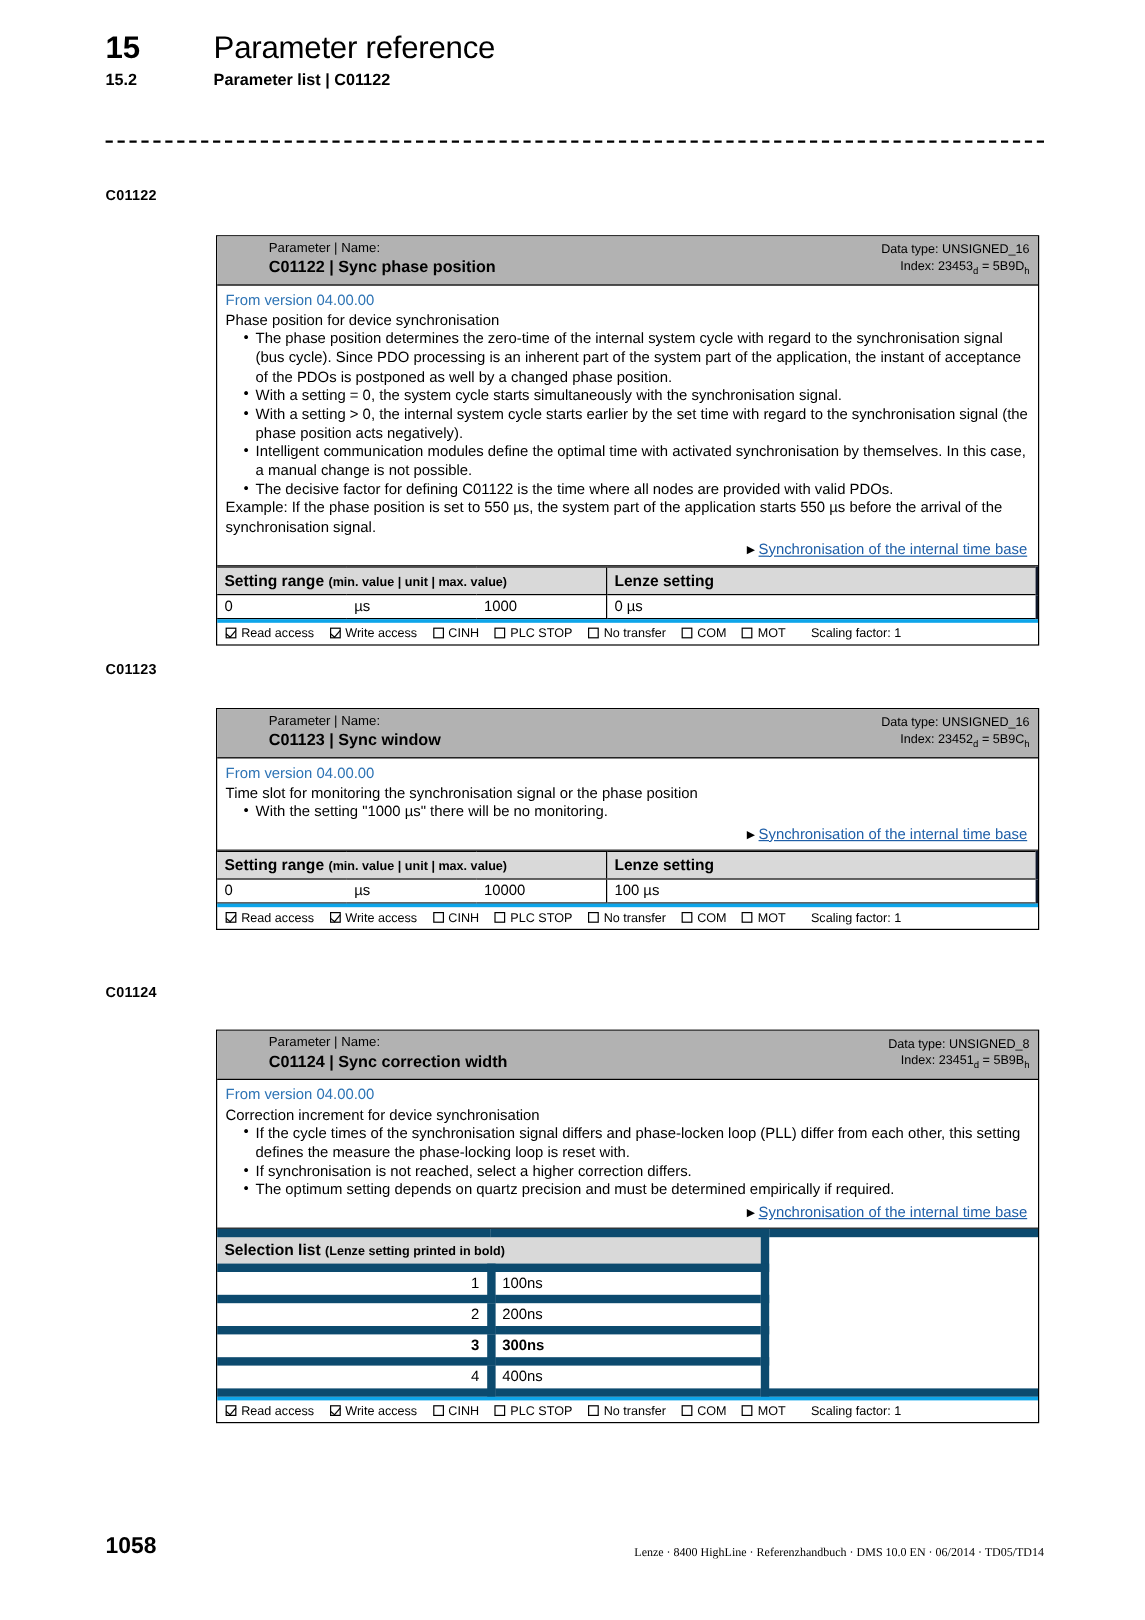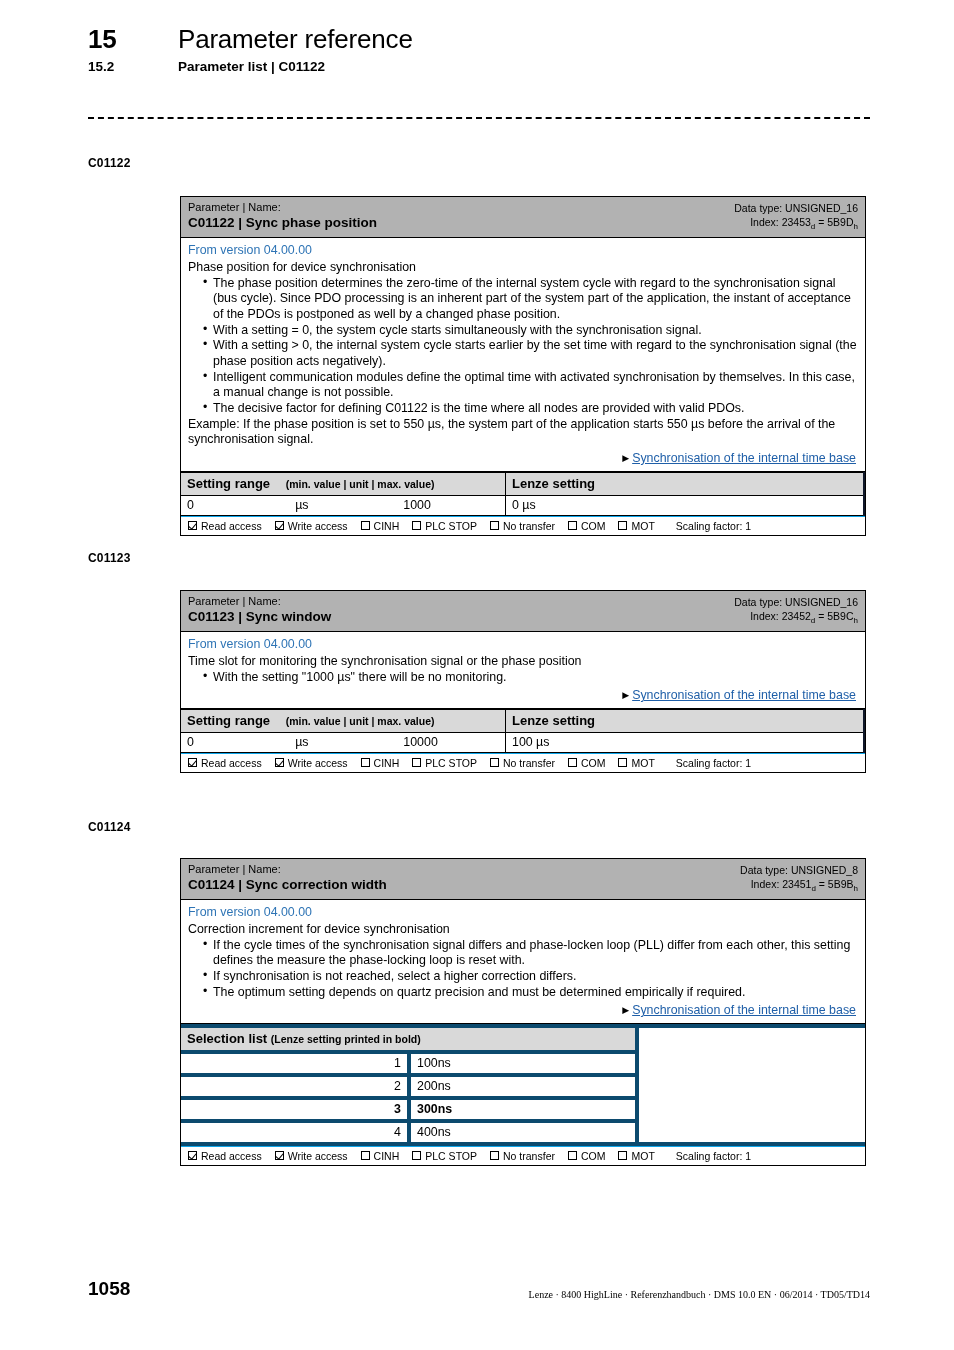--- a/index.html
+++ b/index.html
@@ -74,21 +74,21 @@
   }
 
   .param-head {
     background: #b2b2b2;
     border-bottom: 1px solid #000;
     padding: 4px 7px 5px 7px;
     display: flex;
     justify-content: space-between;
     align-items: flex-start;
   }
-  .param-head-left { line-height: 1.22; }
+  .param-head-left { line-height: 1.22; margin-left: 36px; }
   .ph-caption { font-size: 11px; }
   .ph-title { font-size: 13.5px; font-weight: bold; margin-top: 1px; }
   .param-head-right {
     text-align: right;
     font-size: 10.5px;
     line-height: 1.3;
     padding-top: 1px;
     white-space: nowrap;
   }
   .param-head-right sub { font-size: 8px; }
@@ -157,34 +157,33 @@
   table.vtab tr.hdr td {
     background: #d9d9d9;
     font-weight: bold;
     font-size: 13px;
     padding-top: 3px;
     padding-bottom: 4px;
   }
   table.vtab tr.hdr td .sub-note {
     font-weight: bold;
     font-size: 10.5px;
-    margin-left: 12px;
   }
   td.num-right { text-align: right; }
   td.unit-center { text-align: center; }
   td.bold { font-weight: bold; }
 
   .tab-wrap { border-top: 1px solid #000; }
   .tab-wrap table.vtab { border-top: none; }
   .tab-wrap table.vtab td { border-left: none; border-right: none; }
   .tab-wrap table.vtab td.midline { border-left: 1px solid #000; border-right: 2px solid #0f172a; }
 
   
   .access-row {
-    border-top: 1px solid #0ea5e9;
+    border-top: 3px solid #0ea5e9;
     padding: 3px 7px 3px 7px;
     font-size: 10.5px;
     display: flex;
     align-items: flex-end;
     white-space: nowrap;
   }
   .flag {
     display: inline-flex;
     align-items: center;
     margin-right: 13px;
@@ -214,21 +213,21 @@
   .scaling { margin-left: 8px; }
 
   
   table.seltab {
     width: 100%;
     border-collapse: collapse;
     font-size: 12.4px;
     table-layout: fixed;
   }
   table.seltab td {
-    border: 4px solid #0c4a6e;
+    border: 7px solid #0c4a6e;
     padding: 2px 6px 3px 6px;
     vertical-align: middle;
   }
   table.seltab td.sel-hdr {
     background: #d9d9d9;
     font-weight: bold;
     font-size: 13px;
     padding-top: 3px;
     padding-bottom: 4px;
   }

